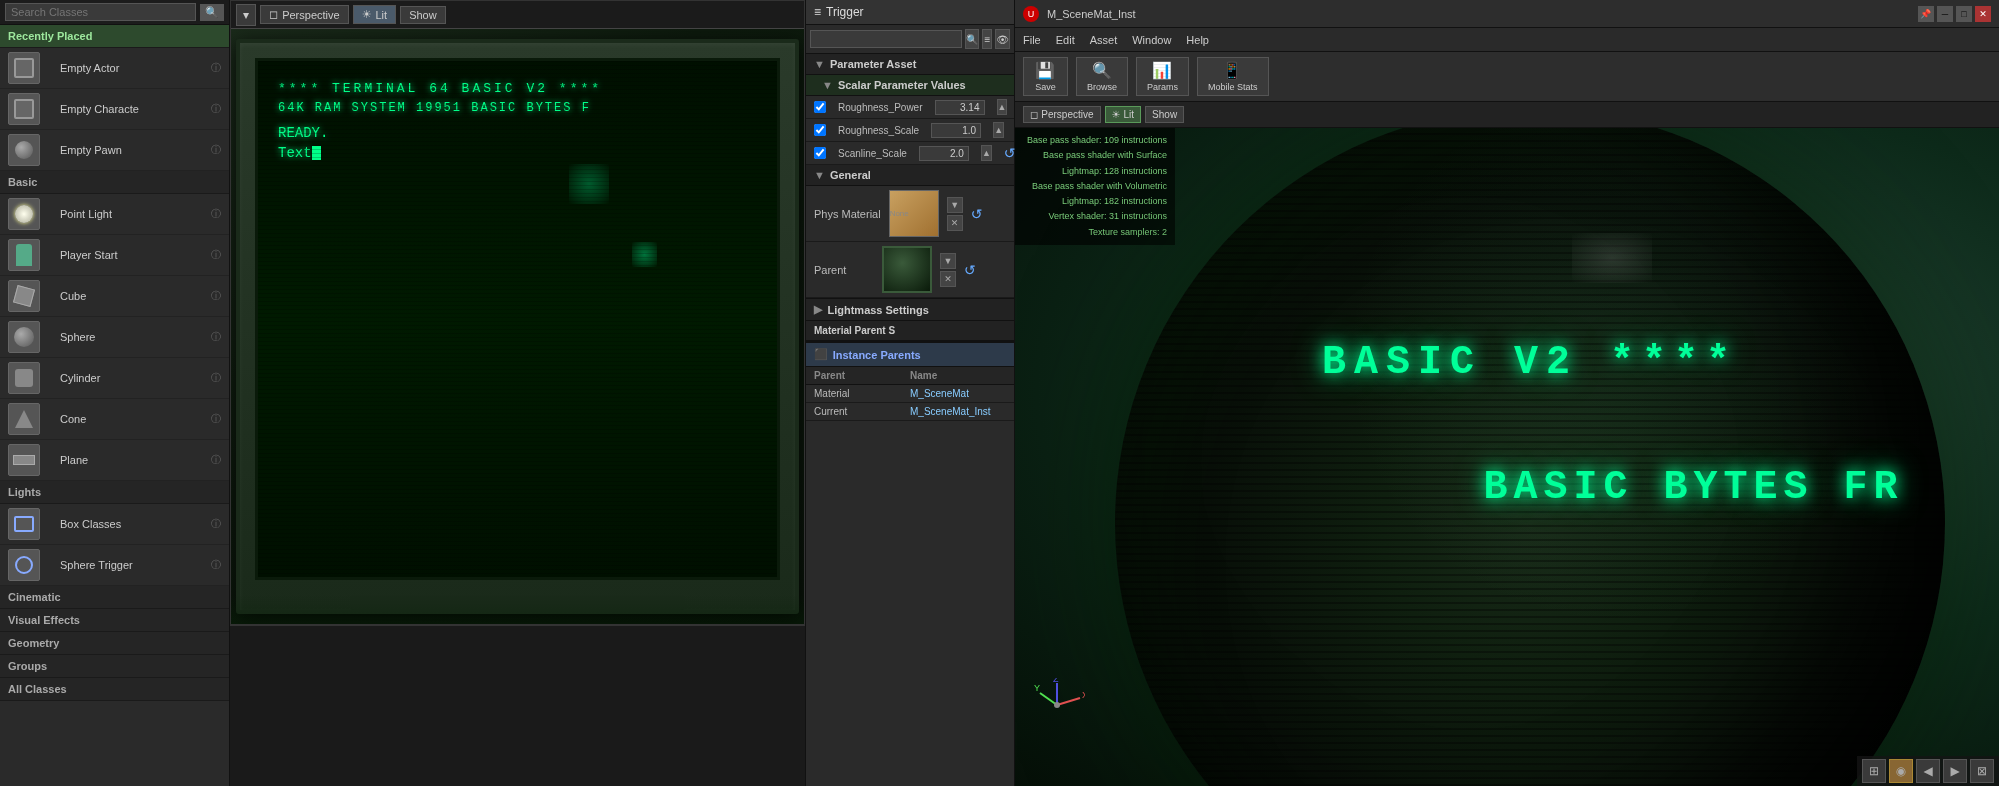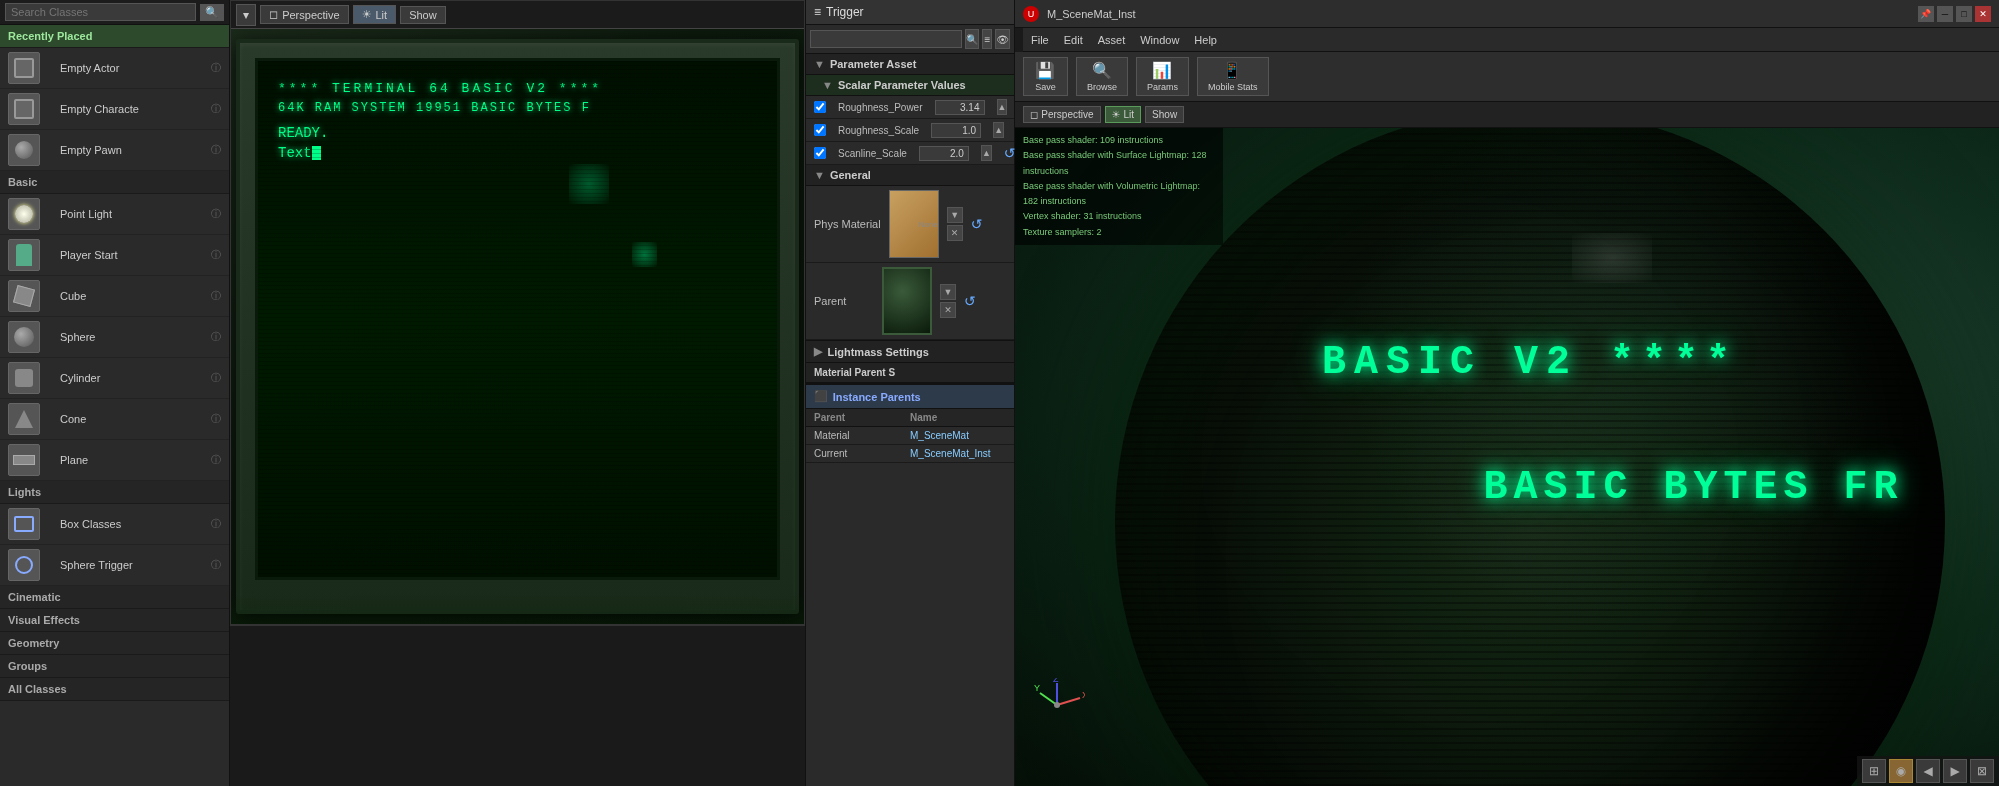--- a/index.html
+++ b/index.html
@@ -338,26 +338,26 @@
       border-bottom: 1px solid #1a1a1a;
       gap: 8px;
     }
     .material-label {
       font-size: 11px;
       color: #bbb;
       min-width: 60px;
     }
     .material-preview {
       width: 50px;
-      height: 68px;
+      height: 47px;
       background: #888;
       border: 1px solid #666;
       display: flex;
       align-items: center;
-      justify-content: flex-end;
+      justify-content: flex-start;
       font-size: 9px;
       color: #aaa;
     }
     .material-preview.tan {
       background: linear-gradient(135deg, #c8a060 0%, #a07030 100%);
     }
     .material-preview.sphere-thumb {
       background: radial-gradient(circle at 40% 35%, #3a5a3a, #0a1a0a);
       border: 2px solid #3a5a3a;
     }
@@ -524,26 +524,27 @@
       right: 0;
       bottom: 0;
       overflow: hidden;
     }
 
     
     .mat-info-overlay {
       position: absolute;
       top: 0;
       left: 0;
-      width: 208px;
+      width: 160px;
       background: rgba(0,0,0,0.6);
       padding: 5px 8px;
       font-size: 10px;
       line-height: 1.6;
       color: #88cc88;
+      text-align: right;
     }
 
     
     .bottom-toolbar {
       position: absolute;
       bottom: 0;
       right: 0;
       height: 30px;
       background: rgba(20,20,20,0.8);
       display: flex;
@@ -842,21 +843,21 @@
     <div style="width:16px;height:16px;background:#c00;border-radius:50%;display:flex;align-items:center;justify-content:center;font-size:9px;color:#fff;">U</div>
     <span style="flex:1;font-size:11px;color:#ccc;">M_SceneMat_Inst</span>
     <div style="display:flex;gap:3px;">
       <div style="width:16px;height:16px;background:#555;border:none;cursor:pointer;display:flex;align-items:center;justify-content:center;font-size:9px;color:#aaa;">📌</div>
       <button class="win-btn min">─</button>
       <button class="win-btn max">□</button>
       <button class="win-btn close">✕</button>
     </div>
   </div>
 
-  <div class="mat-menubar" style="position:absolute;top:28px;left:8px;right:0;">
+  <div class="mat-menubar" style="position:absolute;top:28px;left:0;right:0;">
     <span class="mat-menu-item">File</span>
     <span class="mat-menu-item">Edit</span>
     <span class="mat-menu-item">Asset</span>
     <span class="mat-menu-item">Window</span>
     <span class="mat-menu-item">Help</span>
   </div>
 
   <div class="mat-toolbar" style="position:absolute;top:52px;left:0;right:0;">
     <button class="mat-tool-btn">
       <span class="mat-tool-icon">💾</span>

